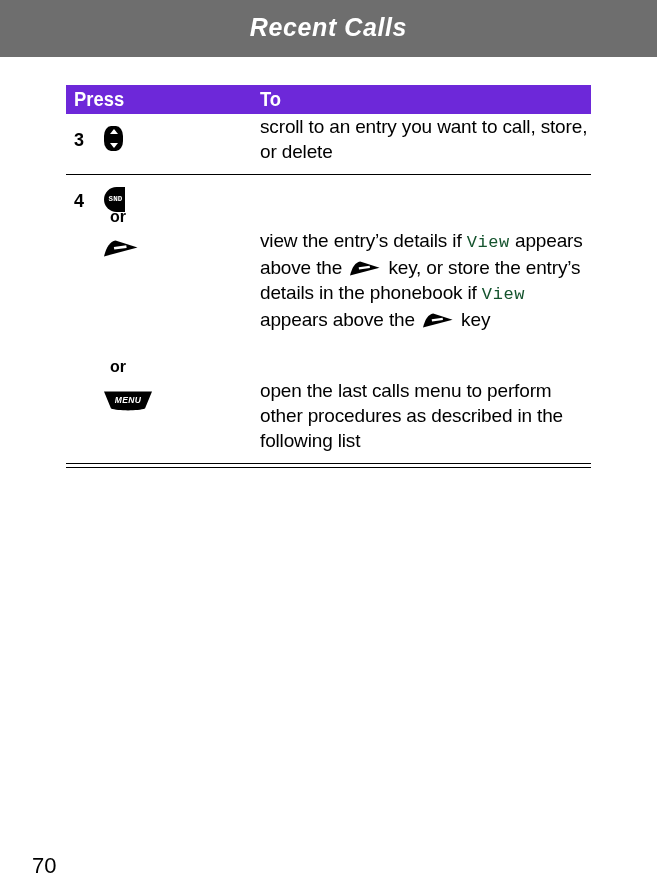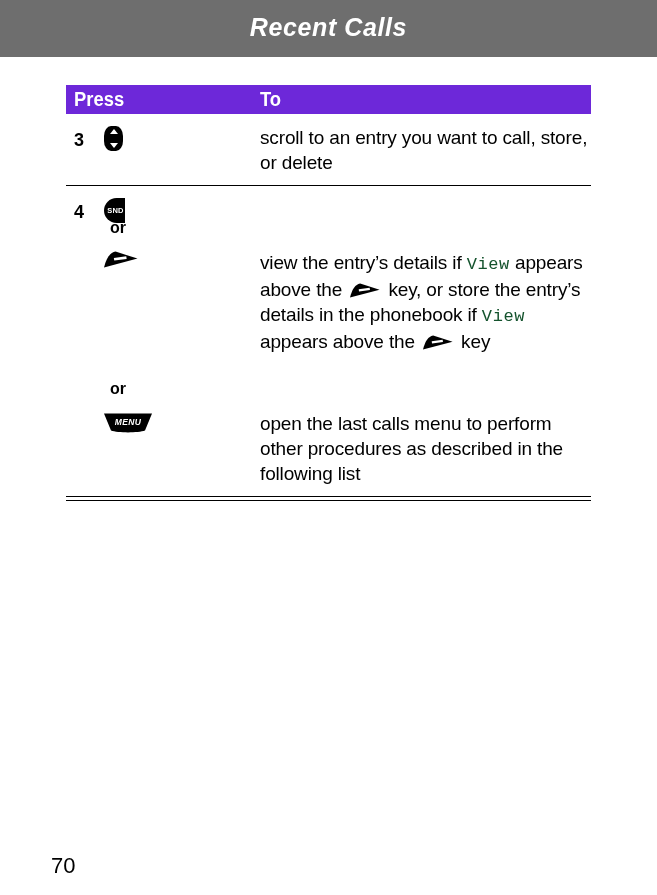--- a/index.html
+++ b/index.html
@@ -73,21 +73,20 @@
   .col-press {
     width: 194px;
     flex: 0 0 194px;
     position: relative;
     padding-top: 11px;
     padding-bottom: 6px;
     box-sizing: border-box;
   }
   .col-to {
     flex: 1 1 auto;
-    padding-top: 11px;
     padding-bottom: 10px;
     box-sizing: border-box;
   }
 
   .step-num {
     position: absolute;
     left: 8px;
     top: 16px;
     font-weight: bold;
     font-size: 18px;
@@ -159,21 +158,21 @@
   .key-snd .lbl {
     position: absolute;
     left: 2px; top: 50%;
     width: 19px;
     margin-top: -5px;
     text-align: center;
     color: #fff;
     font-size: 7.5px;
     font-weight: bold;
     letter-spacing: 0.2px;
-    font-family: Liberation Sans, sans-serif;
+    font-family: Liberation Mono, monospace;
   }
   .key-snd.inline {
     width: 18px;
     height: 21px;
     vertical-align: -4px;
     margin: 0 2px;
   }
   .key-snd.inline .lbl {
     left: 1px; width: 17px; margin-top: -4px; font-size: 6.5px;
   }
@@ -233,21 +232,21 @@
   .table-foot {
     height: 5px;
     border-top: 1.4px solid #000;
     border-bottom: 1.4px solid #000;
     box-sizing: border-box;
   }
 
   
   .page-number {
     position: absolute;
-    left: 51px;
+    left: 32px;
     bottom: 16px;
     font-size: 22px;
     color: #000;
     font-family: "Liberation Sans", sans-serif;
   }
 </style>
 </head>
 <body>
 
 <div class="title-band">

